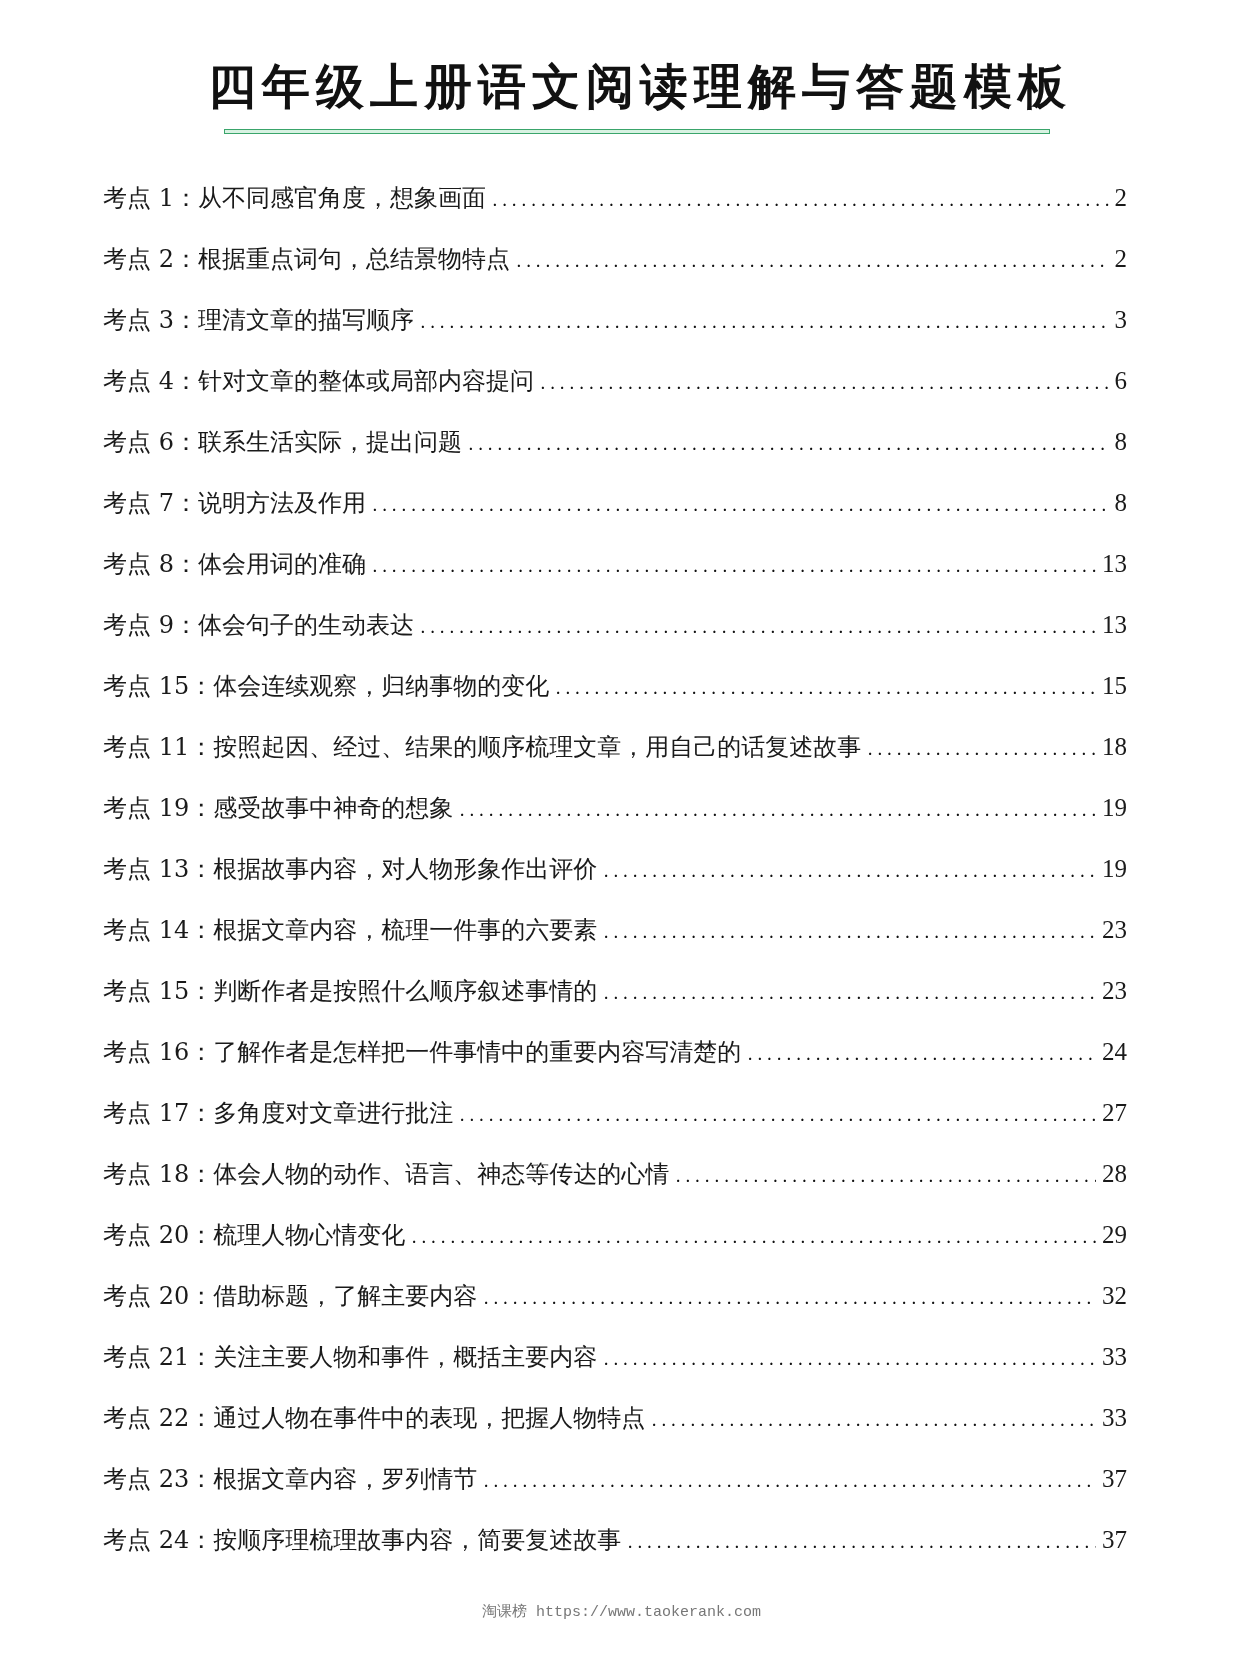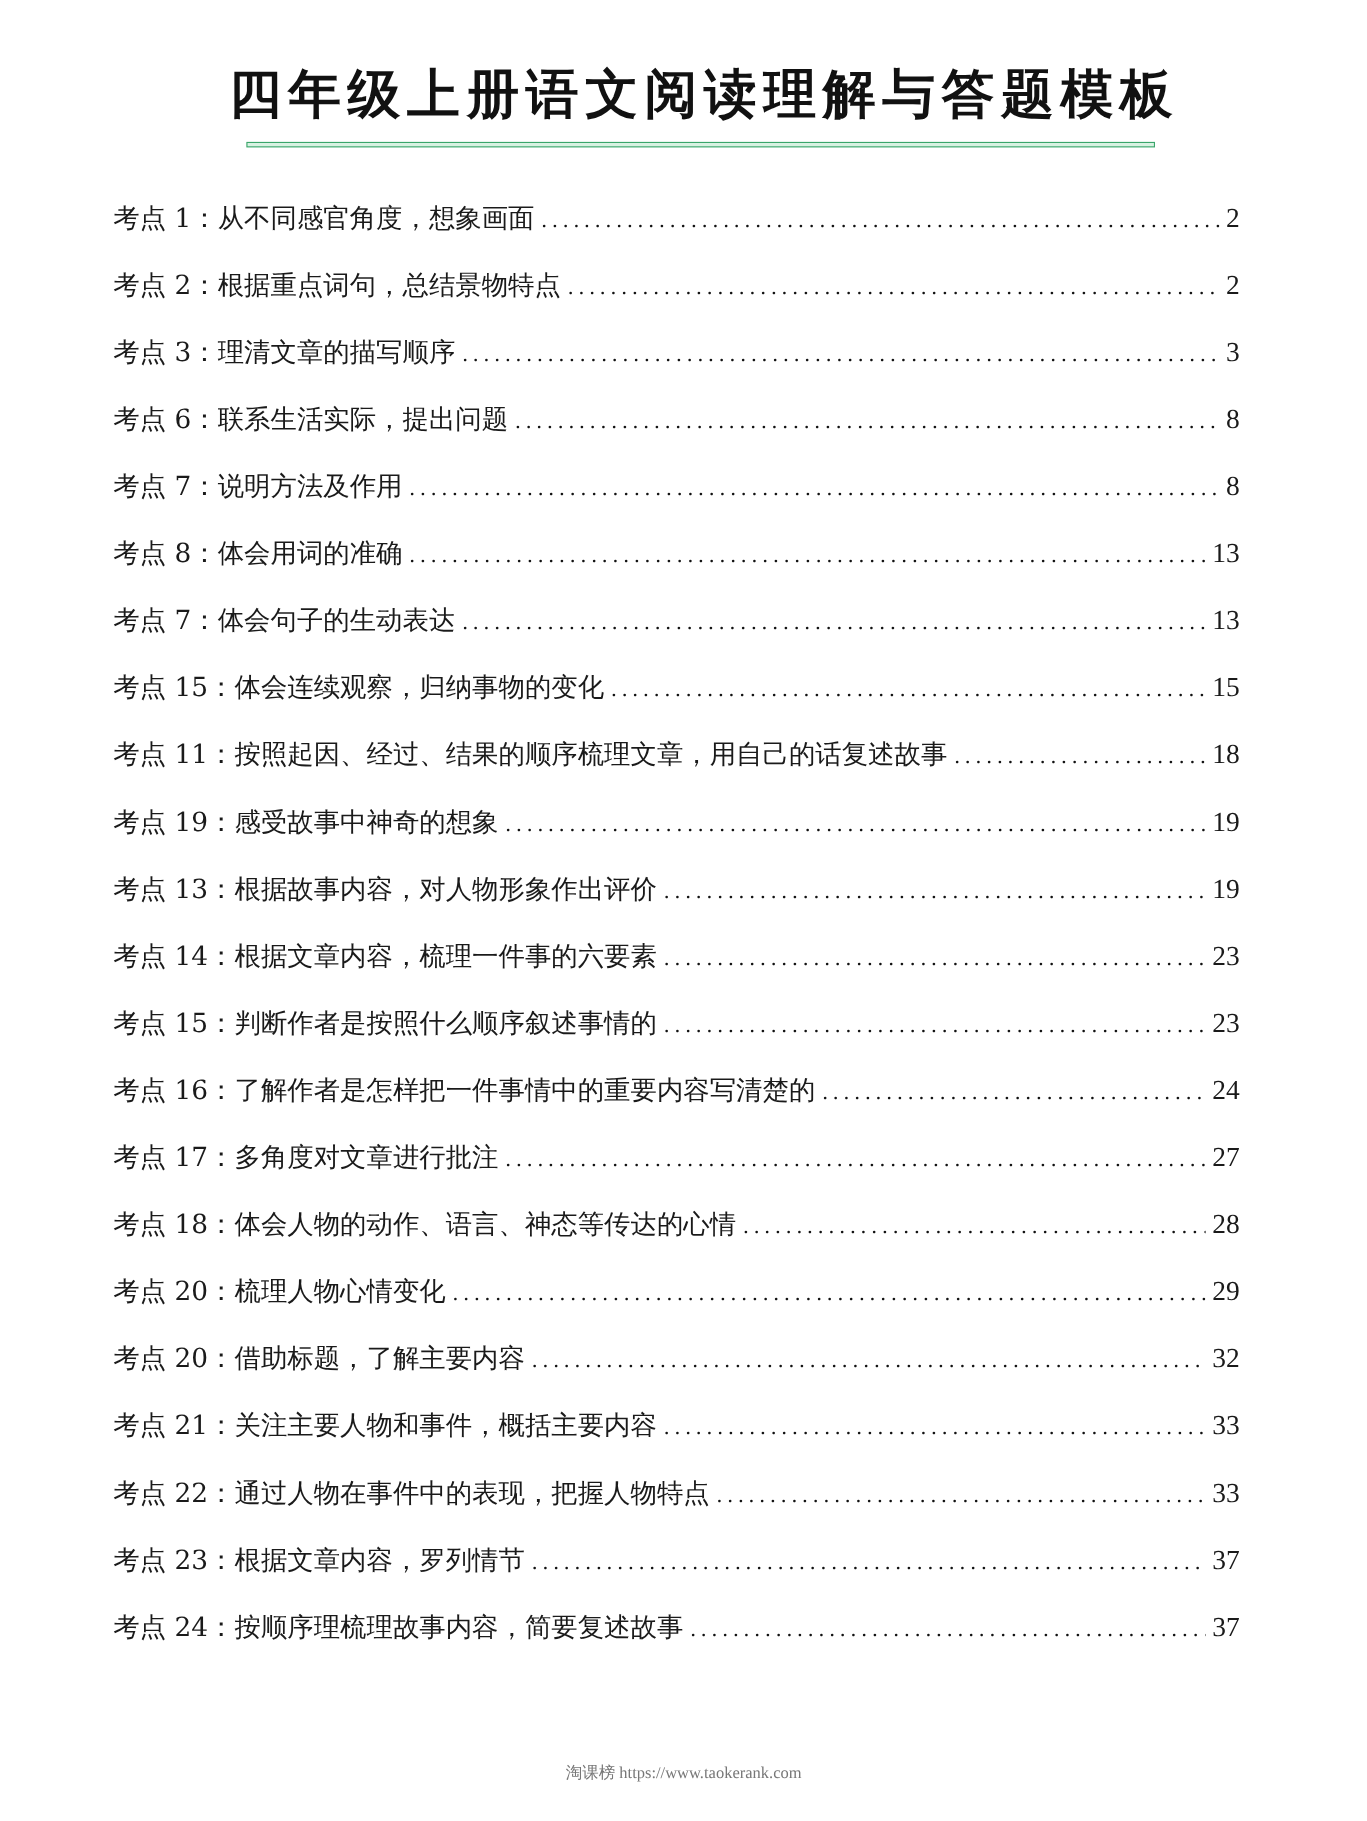--- a/index.html
+++ b/index.html
@@ -12,21 +12,21 @@
           background: #d8f2e2; border: 1px solid #3aa56b; box-sizing: border-box; }
   .toc { position: absolute; left: 103px; top: 178px; width: 1024px; }
   .row { display: flex; align-items: baseline; height: 61px; line-height: 40px;
          font-size: 24px; white-space: nowrap; }
   .row .label { flex: none; }
   .row .dots { flex: 1; overflow: hidden; margin: 0 6px; color: #111;
                font-family: "DejaVu Serif", serif; letter-spacing: 4px; font-size: 18px; }
   .row .dots::before { content: "............................................................................................................................................................................"; }
   .row .page { flex: none; text-align: right; font-family: "Liberation Serif", serif; font-size: 25px; }
   .footer { position: absolute; left: 0; width: 1243px; top: 1602px; text-align: center;
-            font-family: Liberation Serif, serif; font-size: 15px; color: #777; }
+            font-family: Liberation Mono, monospace; font-size: 15px; color: #777; }
 </style>
 </head>
 <body>
 
 <div class="title">四年级上册语文阅读理解与答题模板</div>
 <div class="rule"></div>
 
 <div class="toc">
   <div class="row">
       <span class="label">考点 1：从不同感官角度，想象画面</span>
@@ -37,36 +37,41 @@
       <span class="label">考点 2：根据重点词句，总结景物特点</span>
       <span class="dots"></span>
       <span class="page">2</span>
     </div>
   <div class="row">
       <span class="label">考点 3：理清文章的描写顺序</span>
       <span class="dots"></span>
       <span class="page">3</span>
     </div>
   <div class="row">
+      <span class="label">考点 4：针对文章的整体或局部内容提问</span>
+      <span class="dots"></span>
+      <span class="page">6</span>
+    </div>
+  <div class="row">
       <span class="label">考点 6：联系生活实际，提出问题</span>
       <span class="dots"></span>
       <span class="page">8</span>
     </div>
   <div class="row">
       <span class="label">考点 7：说明方法及作用</span>
       <span class="dots"></span>
       <span class="page">8</span>
     </div>
   <div class="row">
       <span class="label">考点 8：体会用词的准确</span>
       <span class="dots"></span>
       <span class="page">13</span>
     </div>
   <div class="row">
-      <span class="label">考点 7：体会句子的生动表达</span>
+      <span class="label">考点 9：体会句子的生动表达</span>
       <span class="dots"></span>
       <span class="page">13</span>
     </div>
   <div class="row">
       <span class="label">考点 15：体会连续观察，归纳事物的变化</span>
       <span class="dots"></span>
       <span class="page">15</span>
     </div>
   <div class="row">
       <span class="label">考点 11：按照起因、经过、结果的顺序梳理文章，用自己的话复述故事</span>

